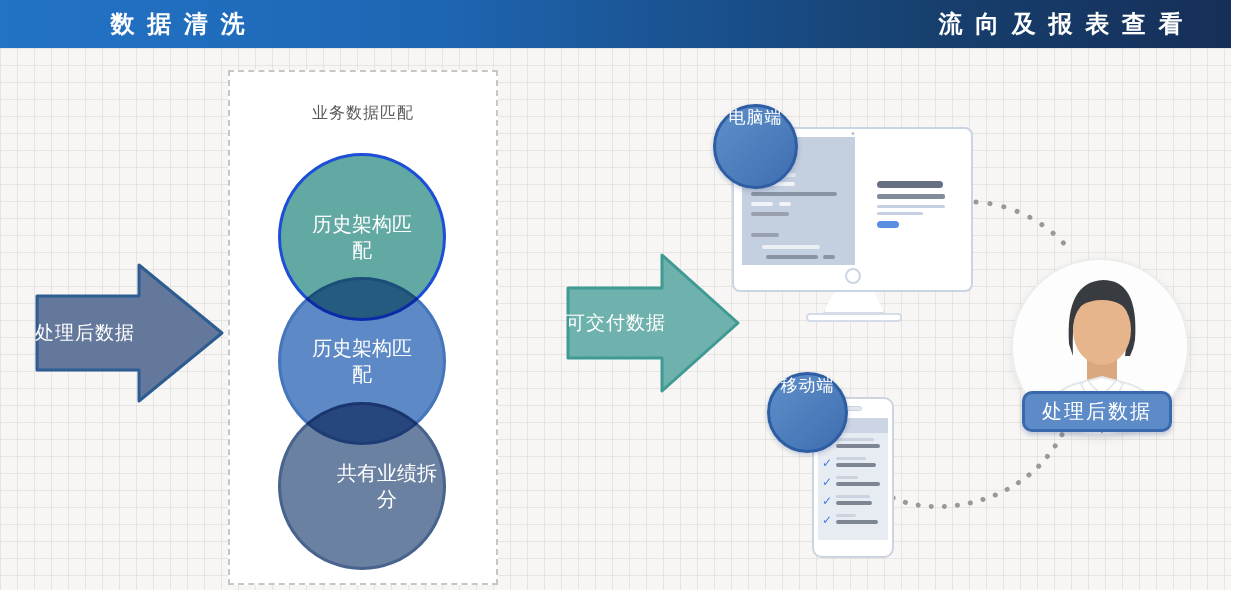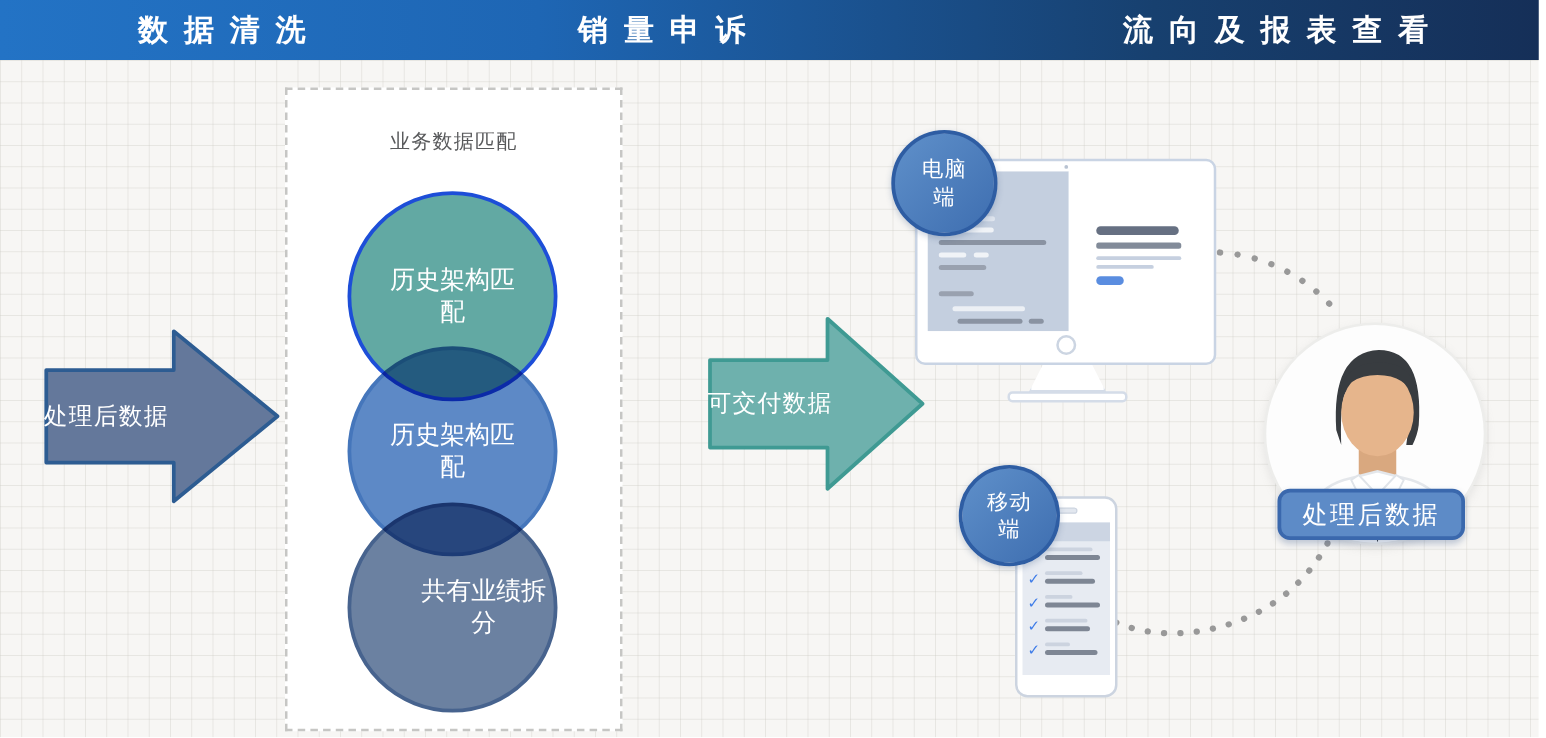--- a/index.html
+++ b/index.html
@@ -67,21 +67,21 @@
   .pdot{ width:4px; height:4px; border-radius:50%; background:#a9b3c4; }
   .plist{ padding:5px 4px 0 4px; display:flex; flex-direction:column; gap:7px; }
   .prow{ display:flex; gap:4px; align-items:flex-start; }
   .pcheck{ color:#3d7be8; font-size:12px; font-weight:bold; line-height:1; }
   .ptxt{ display:flex; flex-direction:column; gap:3px; }
 
   
   .badge{ position:absolute; border-radius:50%;
     background:linear-gradient(135deg,#5f90ca 0%,#3e6eb0 100%);
     border:3px solid #2e5da3; color:#ffffff; text-align:center;
-    display:flex; flex-direction:column; justify-content:center;
+    display:flex; flex-direction:row; justify-content:center;
     font-size:17px; line-height:1.25; letter-spacing:1px;
     box-shadow:0 2px 5px rgba(40,70,120,.25); }
   .badge-pc{ left:713px; top:104px; width:85px; height:85px; }
   .badge-mobile{ left:767px; top:372px; width:81px; height:81px; }
 
   
   .dots-svg{ position:absolute; left:0; top:0; width:1237px; height:590px; pointer-events:none; }
 
   
   .avatar{ position:absolute; left:1011px; top:258px; width:178px; height:178px;
@@ -97,22 +97,21 @@
 </head>
 <body>
 
 <div class="stage">
 
   <div class="bg"></div>
   <div class="right-strip"></div>
 
   <div class="topbar">
     <span class="hlabel" style="left:155px">数 据 清 洗</span>
-    <span class="hlabel" style="left:507px">销 量 申 诉</span>
-    <span class="hlabel" style="left:998px">流 向 及 报 表 查 看</span>
+    <span class="hlabel" style="left:1038px">流 向 及 报 表 查 看</span>
   </div>
 
   <div class="match-box"></div>
   <div class="match-title">业务数据匹配</div>
 
   <div class="vcircle c1">
     <div class="ctext">历史架构匹配</div>
   </div>
   <div class="vcircle c2">
     <div class="ctext">历史架构匹配</div>

